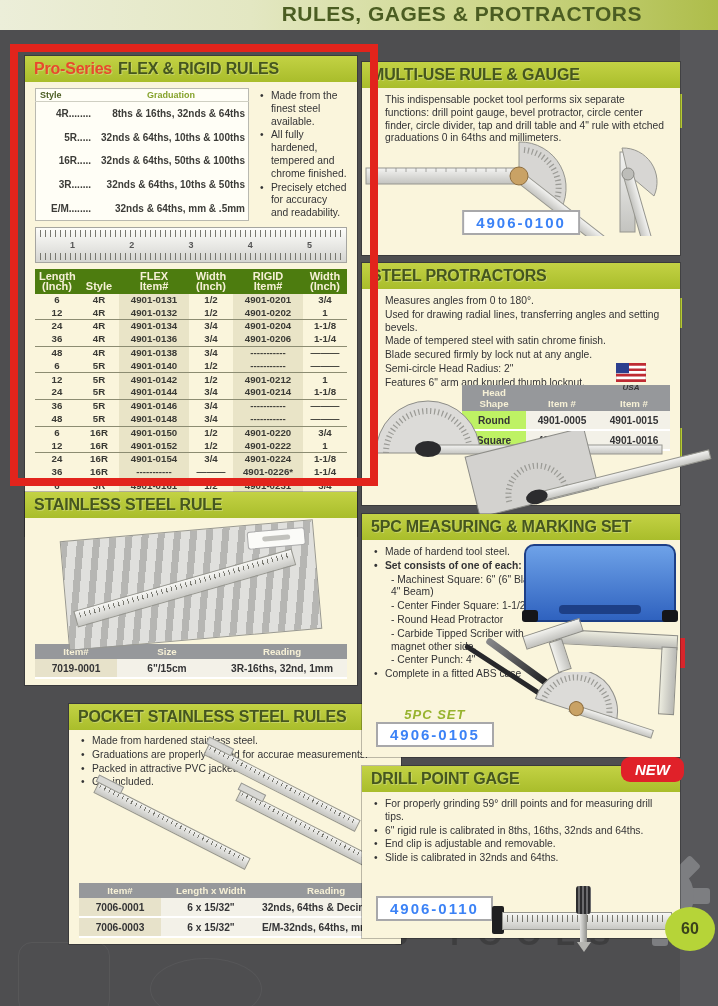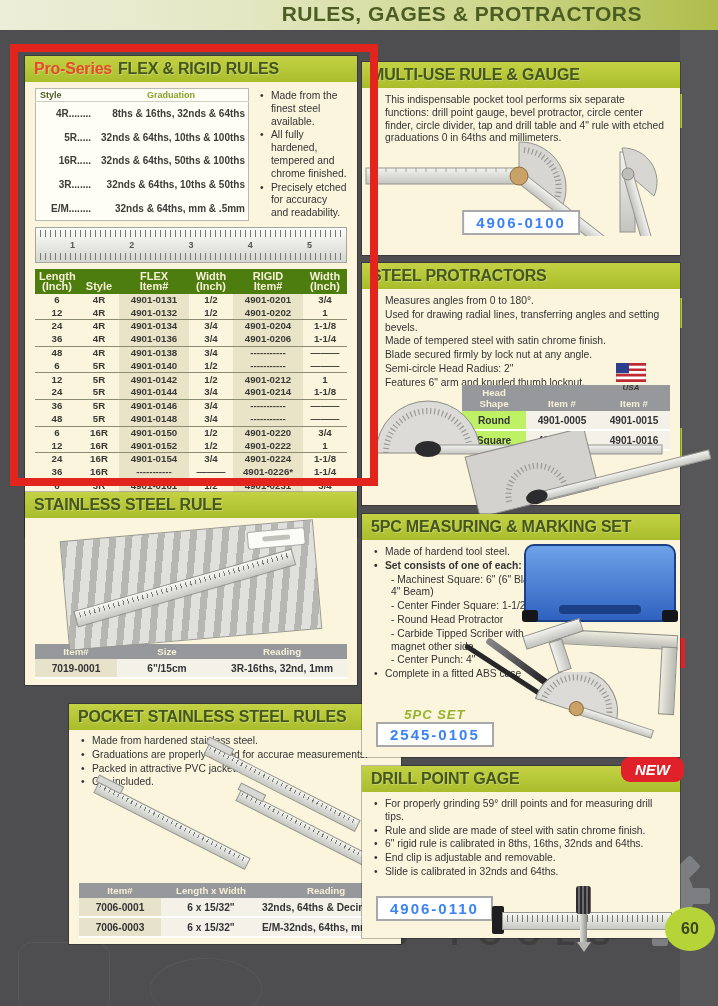--- a/index.html
+++ b/index.html
@@ -630,32 +630,31 @@
         <g transform="rotate(18 70 40)">
           <path d="M14,44 A42,42 0 0 1 98,44 Z" fill="#dcdbd8" stroke="#8d8d88"></path>
           <path class="dash-arc" d="M22,44 A34,34 0 0 1 90,44"></path>
           <rect x="50" y="38" width="86" height="8" fill="url(#met)" stroke="#96968f"></rect>
           <circle cx="56" cy="41" r="7" fill="#c9a265" stroke="#8f6f3f"></circle>
         </g>
       </svg>
 
       <div style="position:absolute;left:14px;bottom:10px;text-align:center;">
         <div class="setlabel">5PC SET</div>
-        <div class="itembox">2545-0105</div>
+        <div class="itembox">4906-0105</div>
       </div>
     </div>
   </div>
 
   <div class="section" style="left:362px;top:766px;width:318px;height:172px;">
     <div class="new-badge">NEW</div>
     <div class="sec-head">DRILL POINT GAGE</div>
     <div class="sec-body" style="height:134px;">
       <div>
           <div class="li bullet">For properly grinding 59° drill points and for measuring drill tips.</div>
-          <div class="li bullet">Rule and slide are made of steel with satin chrome finish.</div>
           <div class="li bullet">6" rigid rule is calibrated in 8ths, 16ths, 32nds and 64ths.</div>
           <div class="li bullet">End clip is adjustable and removable.</div>
           <div class="li bullet">Slide is calibrated in 32nds and 64ths.</div>
         </div>
       <div class="itembox" style="position:absolute;left:14px;top:104px;">4906-0110</div>
       <div class="dpg">
         <div class="clipend"></div>
         <div class="rail">
             <div class="ticks t"></div>
           </div>

